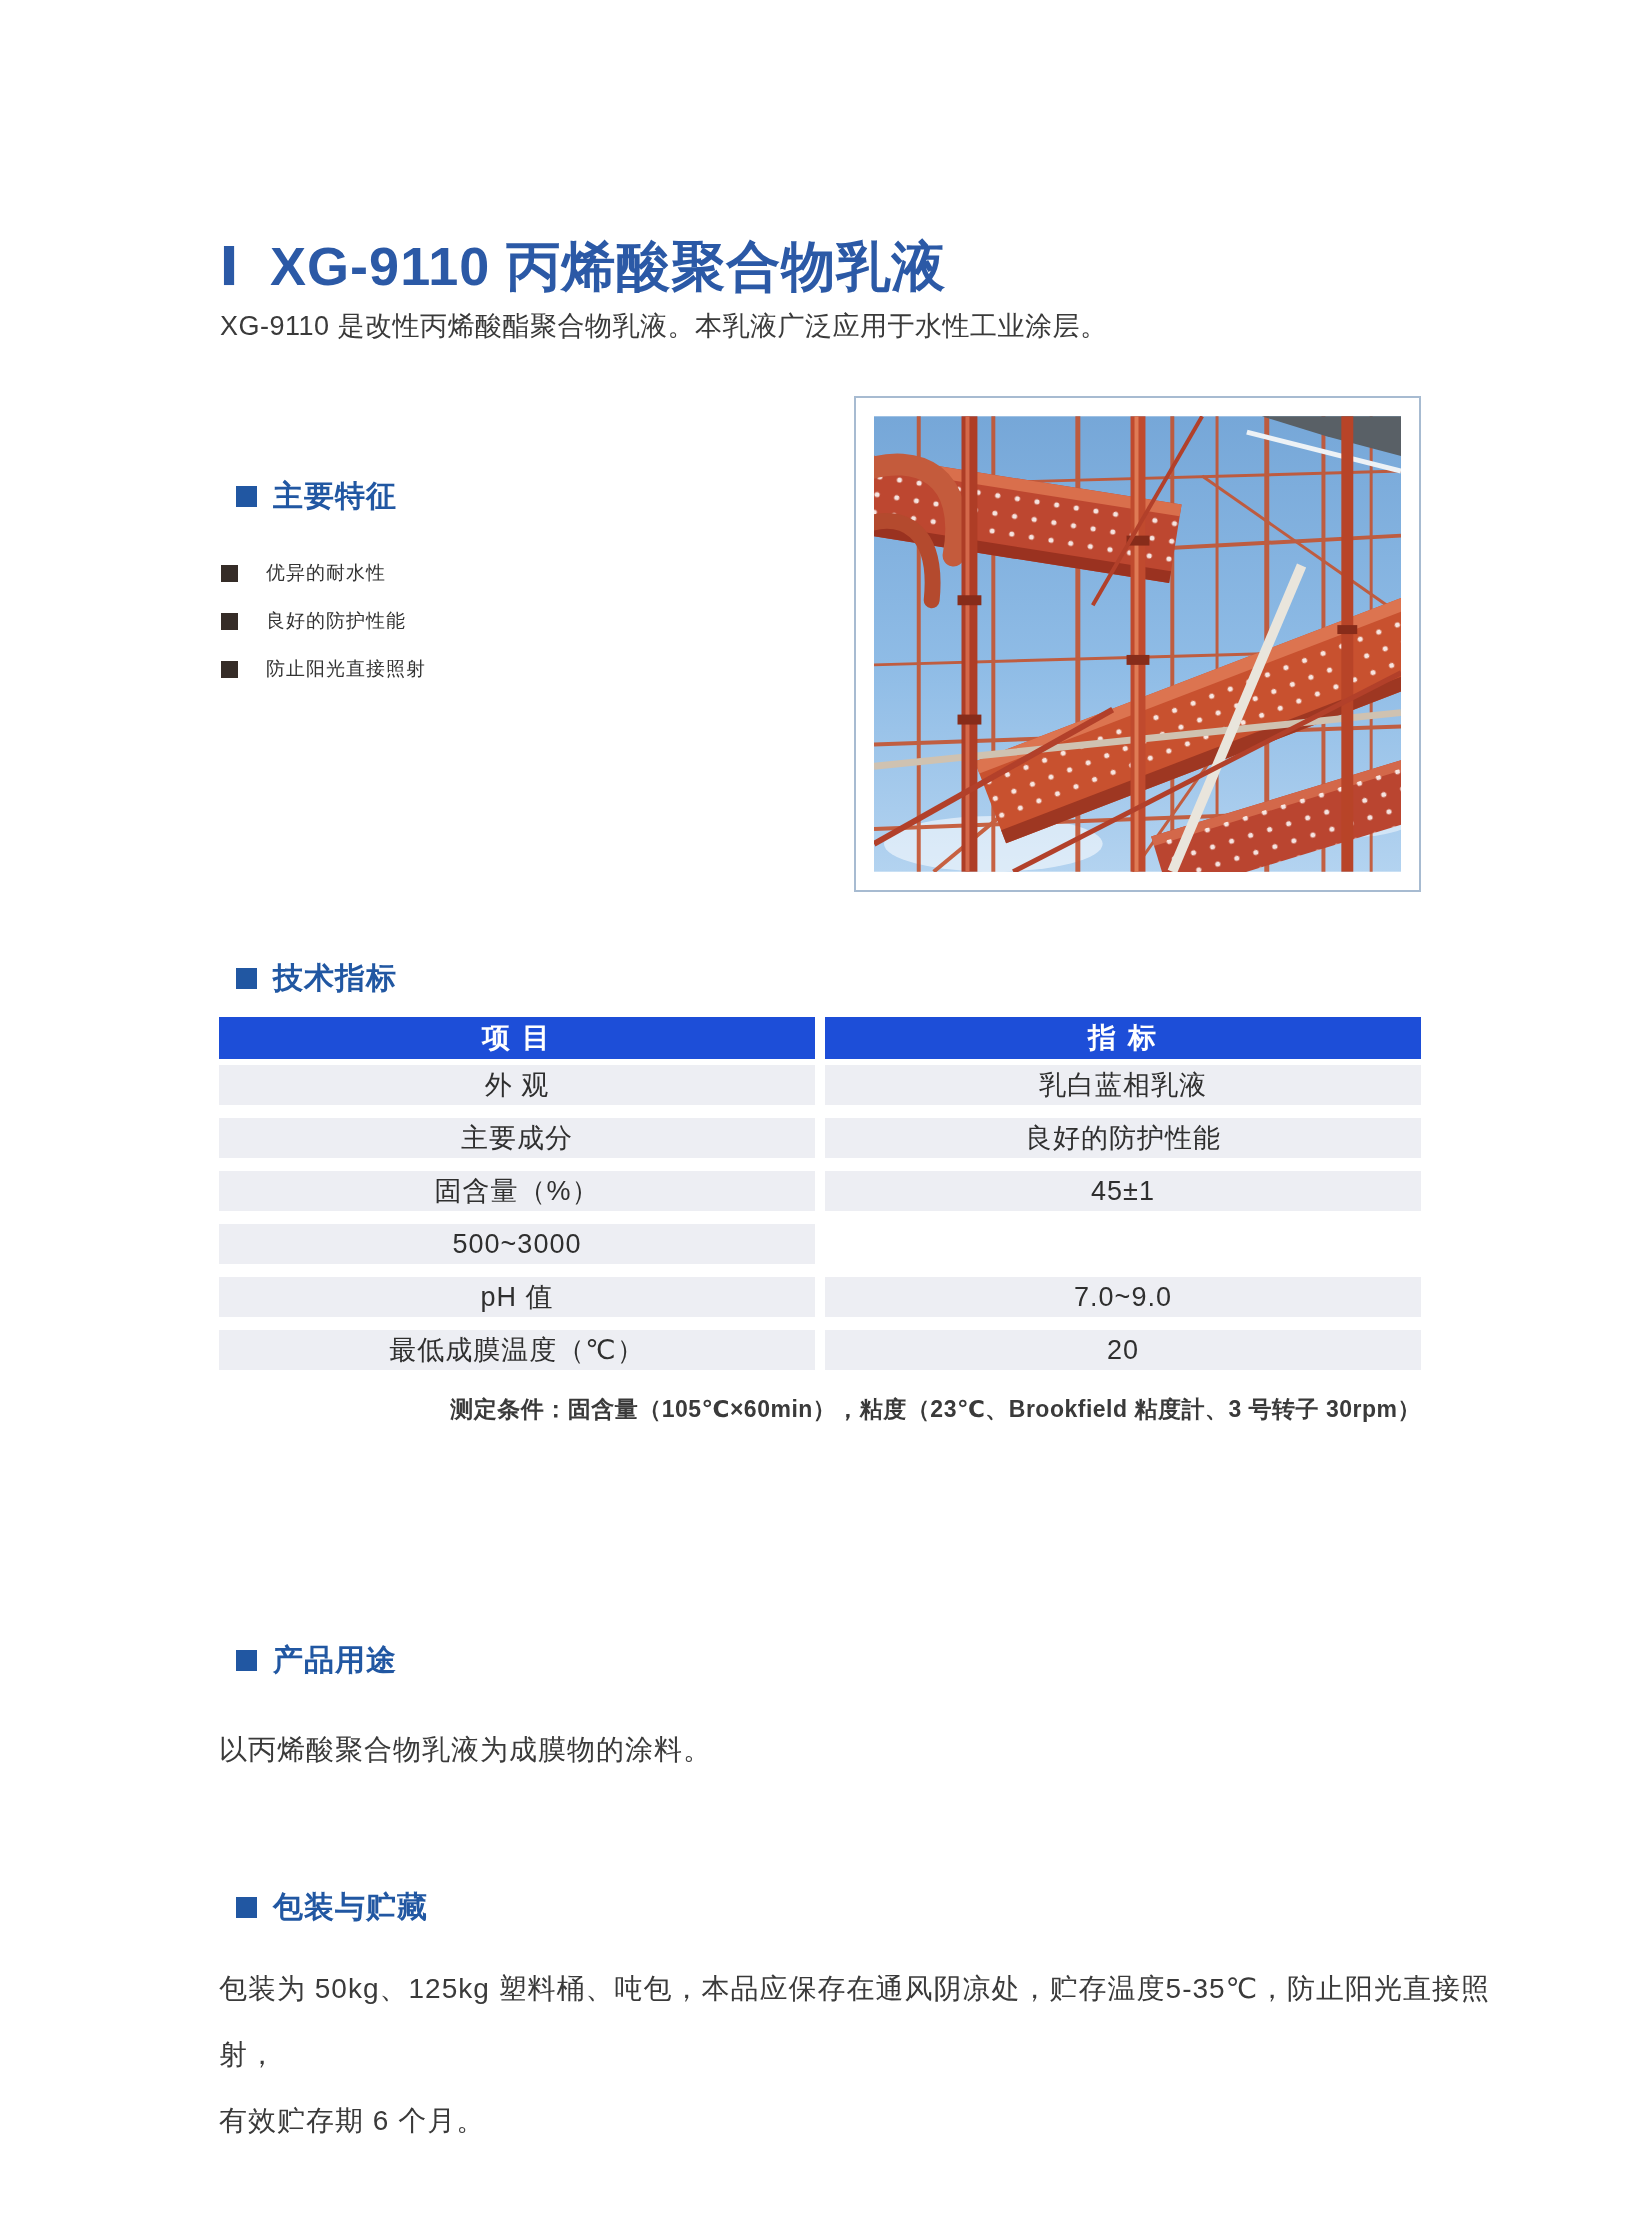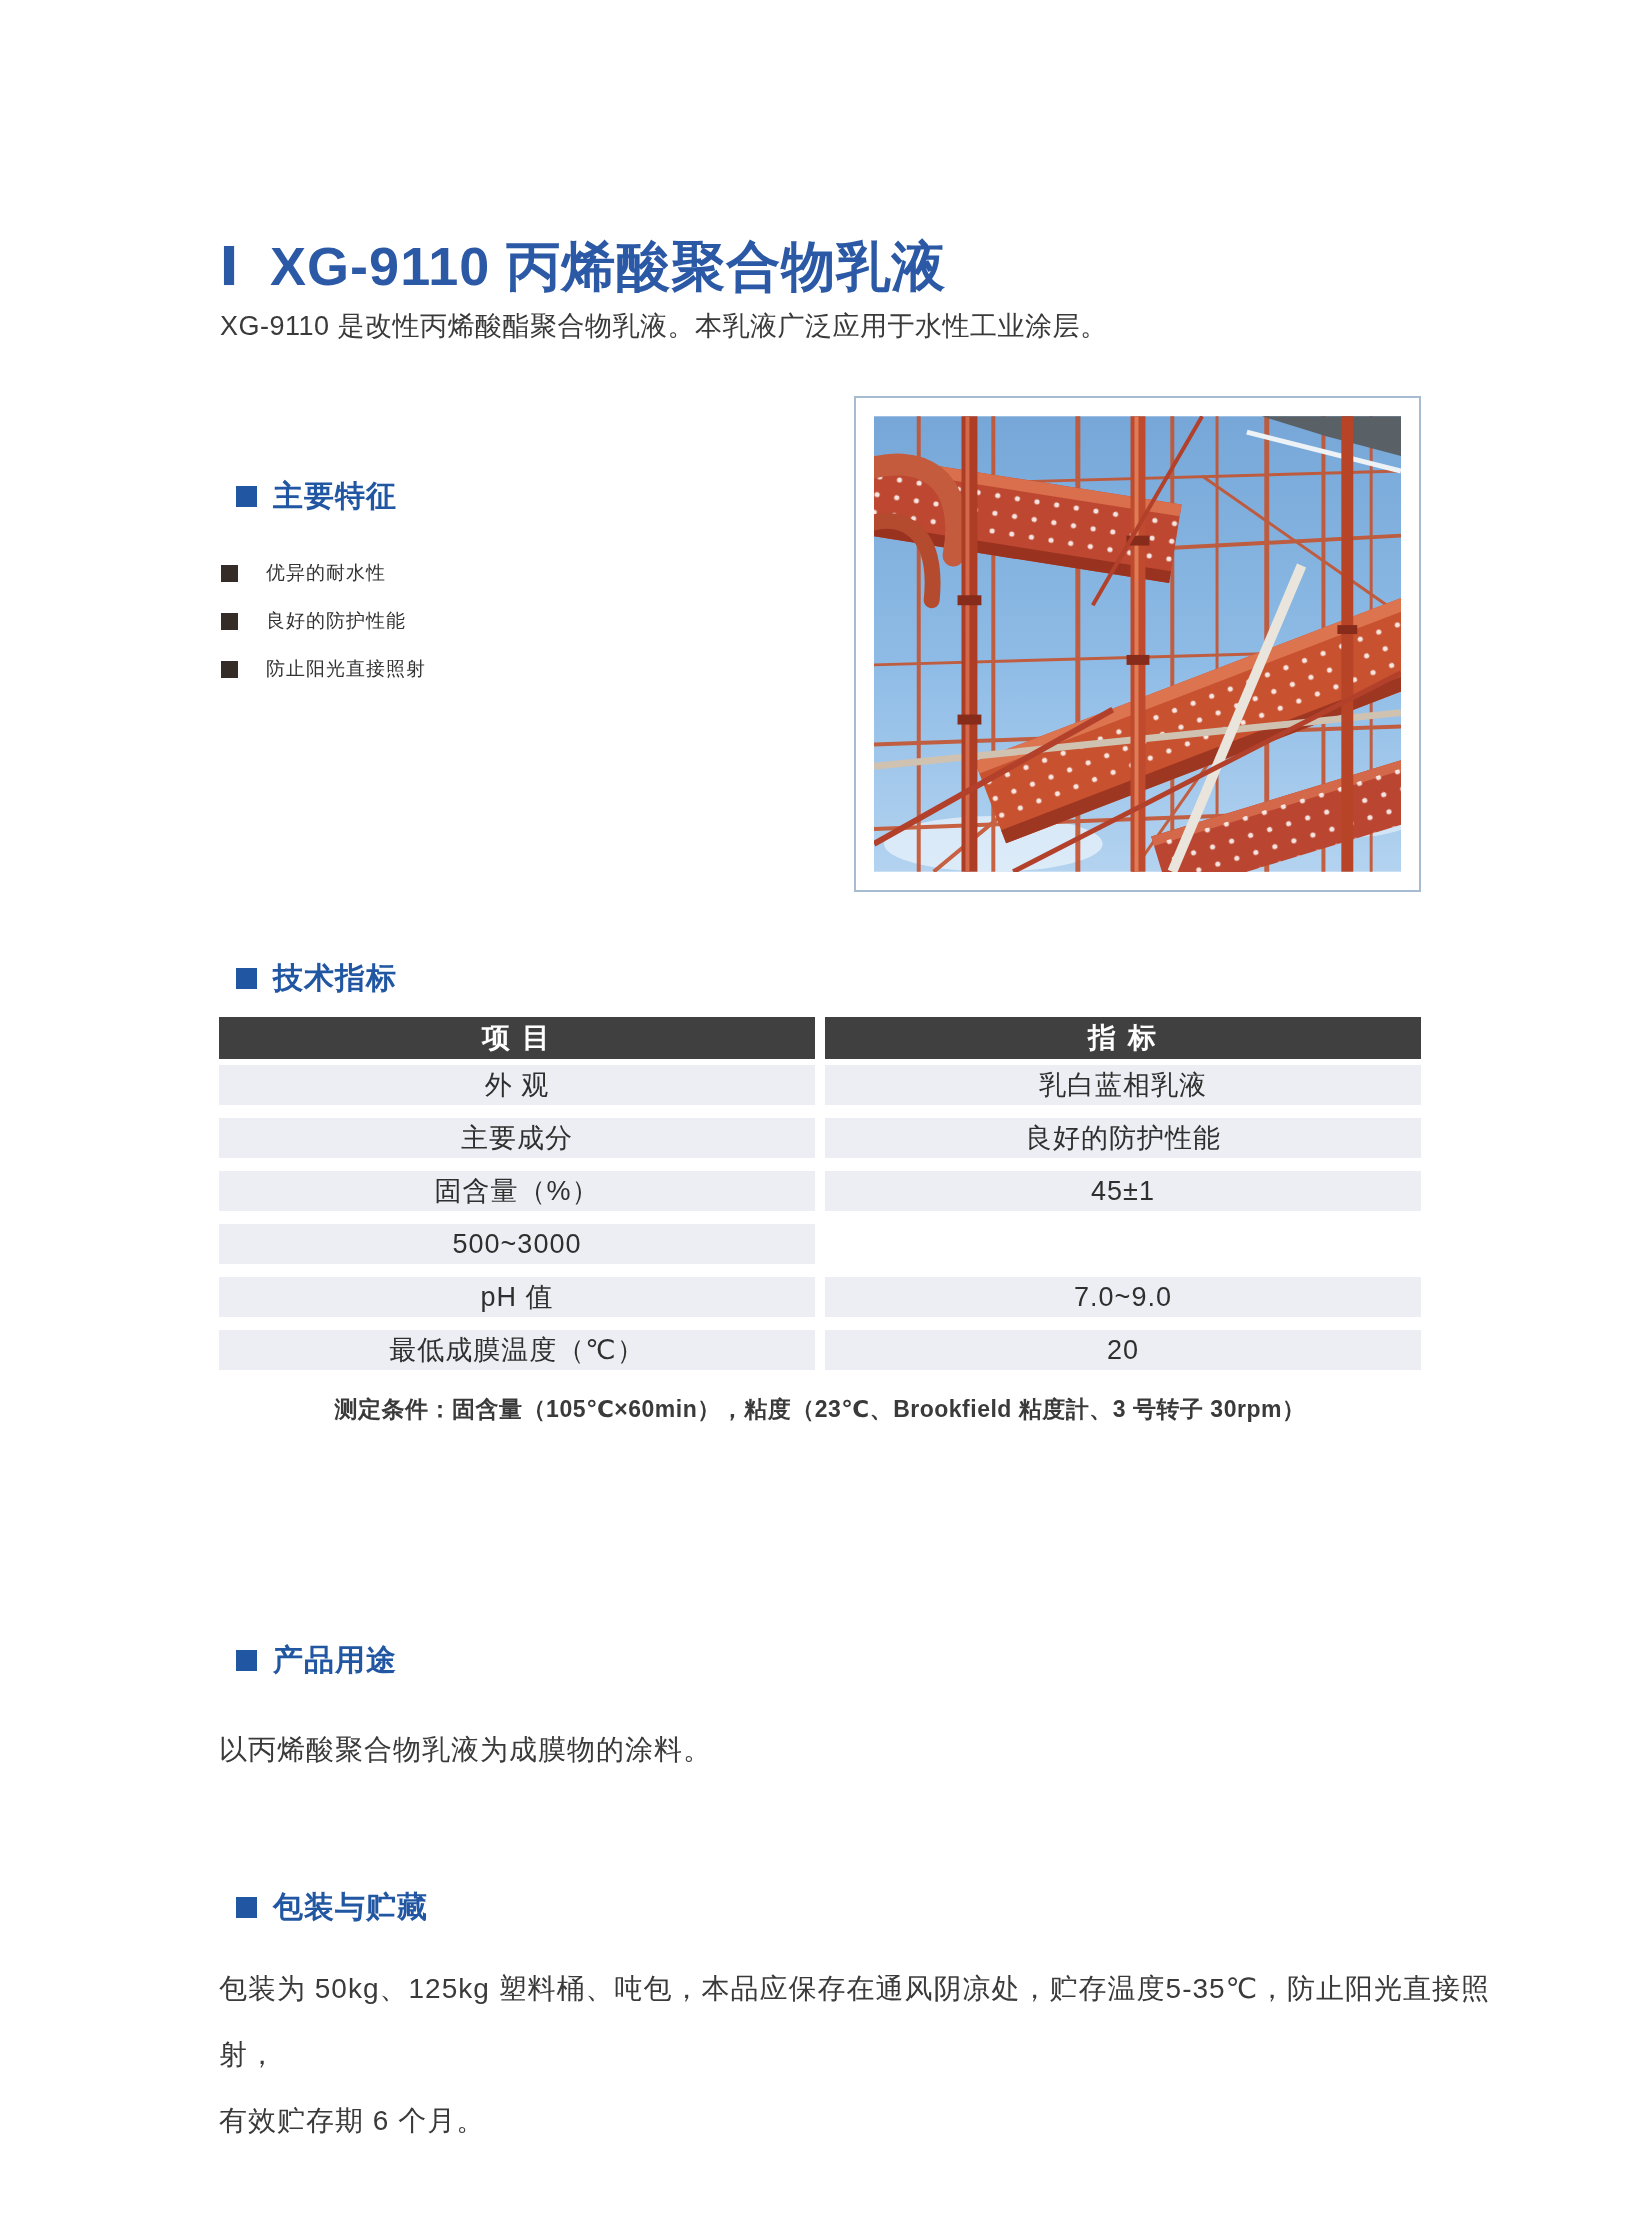--- a/index.html
+++ b/index.html
@@ -57,27 +57,27 @@
   }
   .t-row{display:flex;margin-bottom:13px;}
   .t-cell{
     width:596px;box-sizing:border-box;
     display:flex;align-items:center;justify-content:center;
     background:#EDEEF3;height:40px;
     font-size:27px;color:#2F2F2F;font-weight:500;letter-spacing:1px;
   }
   .t-cell.left{margin-right:10px;}
   .t-row.head .t-cell{
-    background:#404040;color:#ffffff;height:42px;
+    background:#1d4ed8;color:#ffffff;height:42px;
     font-size:28px;font-weight:700;letter-spacing:2px;
   }
   .t-row.head{margin-bottom:6px;}
   .conditions{
     position:absolute;left:219px;top:1371px;width:1202px;
-    text-align:center;font-size:23px;font-weight:600;color:#3A3A3A;
+    text-align:right;font-size:23px;font-weight:600;color:#3A3A3A;
     letter-spacing:0.5px;white-space:nowrap;
   }
   
   .body-text{
     position:absolute;left:219px;
     font-size:28px;color:#3A3A3A;letter-spacing:1px;line-height:66px;
     white-space:nowrap;
   }
   .use-body{top:1689px;}
   .pack-body{top:1928px;white-space:normal;width:1294px;}

